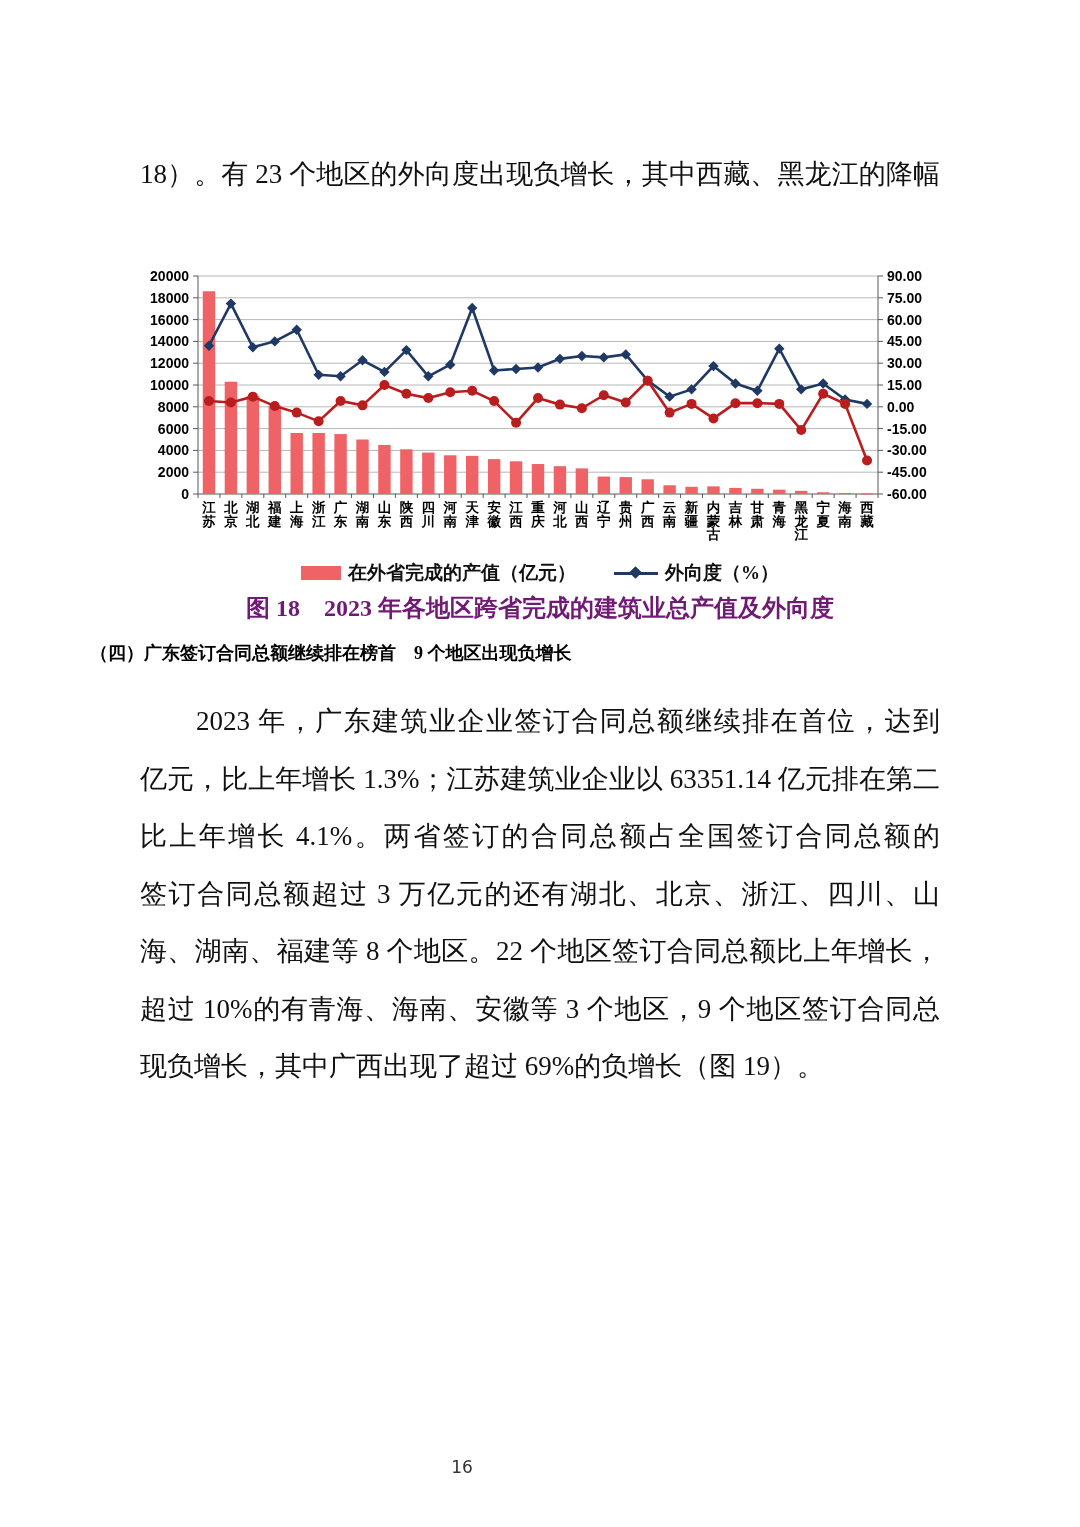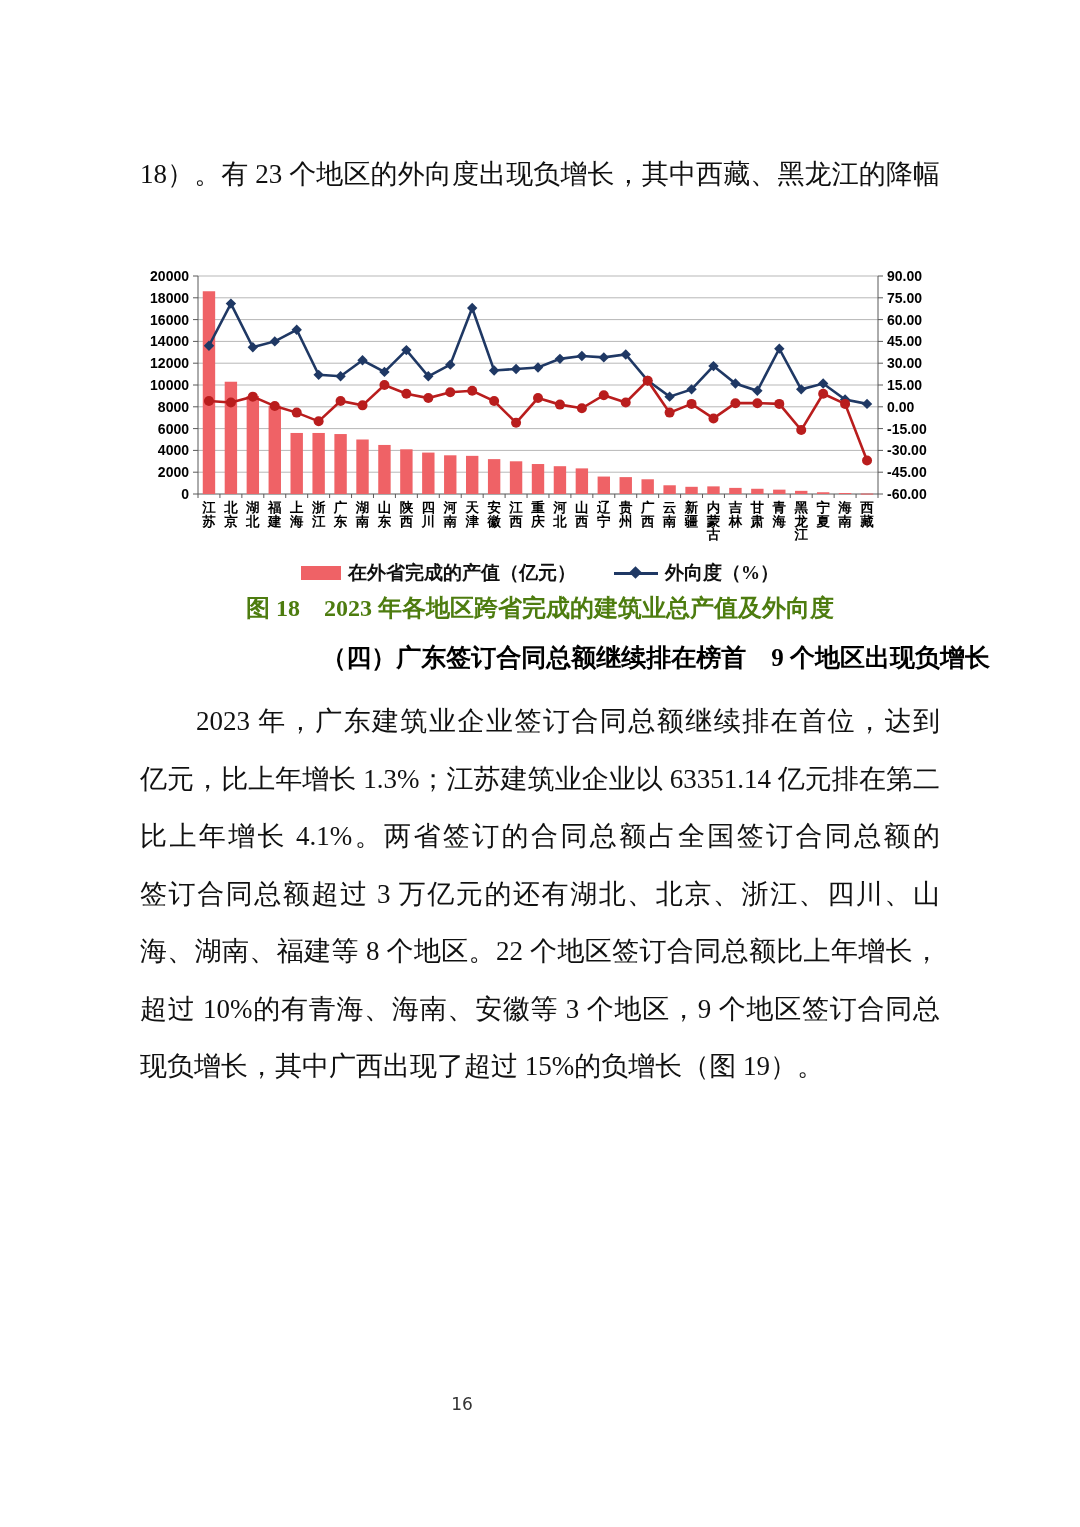--- a/index.html
+++ b/index.html
@@ -18,27 +18,27 @@
     justify-content:center;align-items:center;gap:38px;font-size:19px;font-weight:700;}
   .legend-item{display:flex;align-items:center;gap:7px;white-space:nowrap;}
   .sw-bar{width:40px;height:14px;background:#ef6266;display:inline-block;}
   .sw-line{position:relative;width:44px;height:3px;display:inline-block;}
   .sw-line.blue{background:#1f3864;}
   .sw-line.red{background:#b91d1d;}
   .mk-diamond{position:absolute;left:17px;top:-4px;width:9px;height:9px;background:#1f3864;transform:rotate(45deg);}
   .mk-circle{position:absolute;left:17px;top:-4px;width:11px;height:11px;background:#b91d1d;border-radius:50%;}
 
   .caption{position:absolute;top:592px;left:0;width:1080px;text-align:center;
-    font-size:24px;font-weight:700;color:#4d7c0f;}
-  .heading{position:absolute;top:641px;left:90px;width:900px;text-align:right;
-    font-size:25px;font-weight:700;color:#000;}
+    font-size:24px;font-weight:700;color:#701a75;}
+  .heading{position:absolute;top:641px;left:90px;width:900px;text-align:left;
+    font-size:18px;font-weight:700;color:#000;}
   .body-text{position:absolute;top:693px;left:140px;width:800px;font-size:27px;}
   .body-text .tline{height:57.5px;line-height:57.5px;overflow:hidden;}
   .indent{text-indent:56px;}
-  .page-number{position:absolute;top:1394px;left:0;width:924px;text-align:center;
+  .page-number{position:absolute;top:1457px;left:0;width:924px;text-align:center;
     font-size:17px;font-family:"DejaVu Sans",sans-serif;color:#333;}
 </style>
 </head>
 <body>
 
 <div class="intro">
   <div class="tline jfull">18）。有 23 个地区的外向度出现负增长，其中西藏、黑龙江的降幅均超</div>
 </div>
 
 <div class="chart-wrap">
@@ -278,16 +278,16 @@
 
 <div class="heading">（四）广东签订合同总额继续排在榜首　9 个地区出现负增长</div>
 
 <div class="body-text">
   <div class="tline jfull indent">2023 年，广东建筑业企业签订合同总额继续排在首位，达到 68991.22</div>
   <div class="tline jfull">亿元，比上年增长 1.3%；江苏建筑业企业以 63351.14 亿元排在第二位，</div>
   <div class="tline jfull">比上年增长 4.1%。两省签订的合同总额占全国签订合同总额的 18.26%。</div>
   <div class="tline jfull">签订合同总额超过 3 万亿元的还有湖北、北京、浙江、四川、山东、上</div>
   <div class="tline jfull">海、湖南、福建等 8 个地区。22 个地区签订合同总额比上年增长，增速</div>
   <div class="tline jfull">超过 10%的有青海、海南、安徽等 3 个地区，9 个地区签订合同总额出</div>
-  <div class="tline">现负增长，其中广西出现了超过 15%的负增长（图 19）。</div>
+  <div class="tline">现负增长，其中广西出现了超过 69%的负增长（图 19）。</div>
 </div>
 
 <div class="page-number">16</div>
 
 </body></html>

